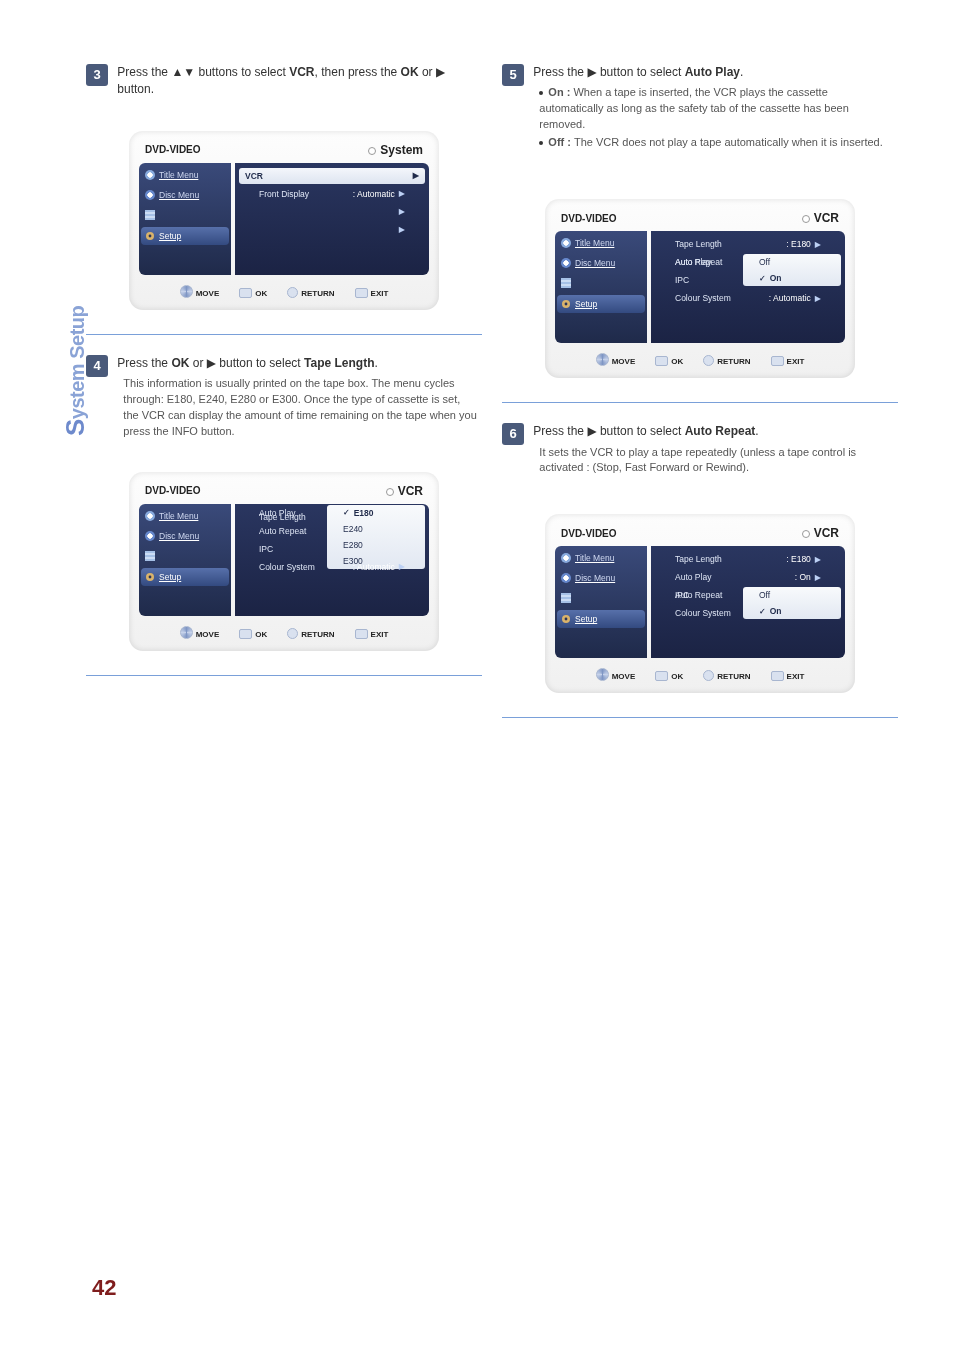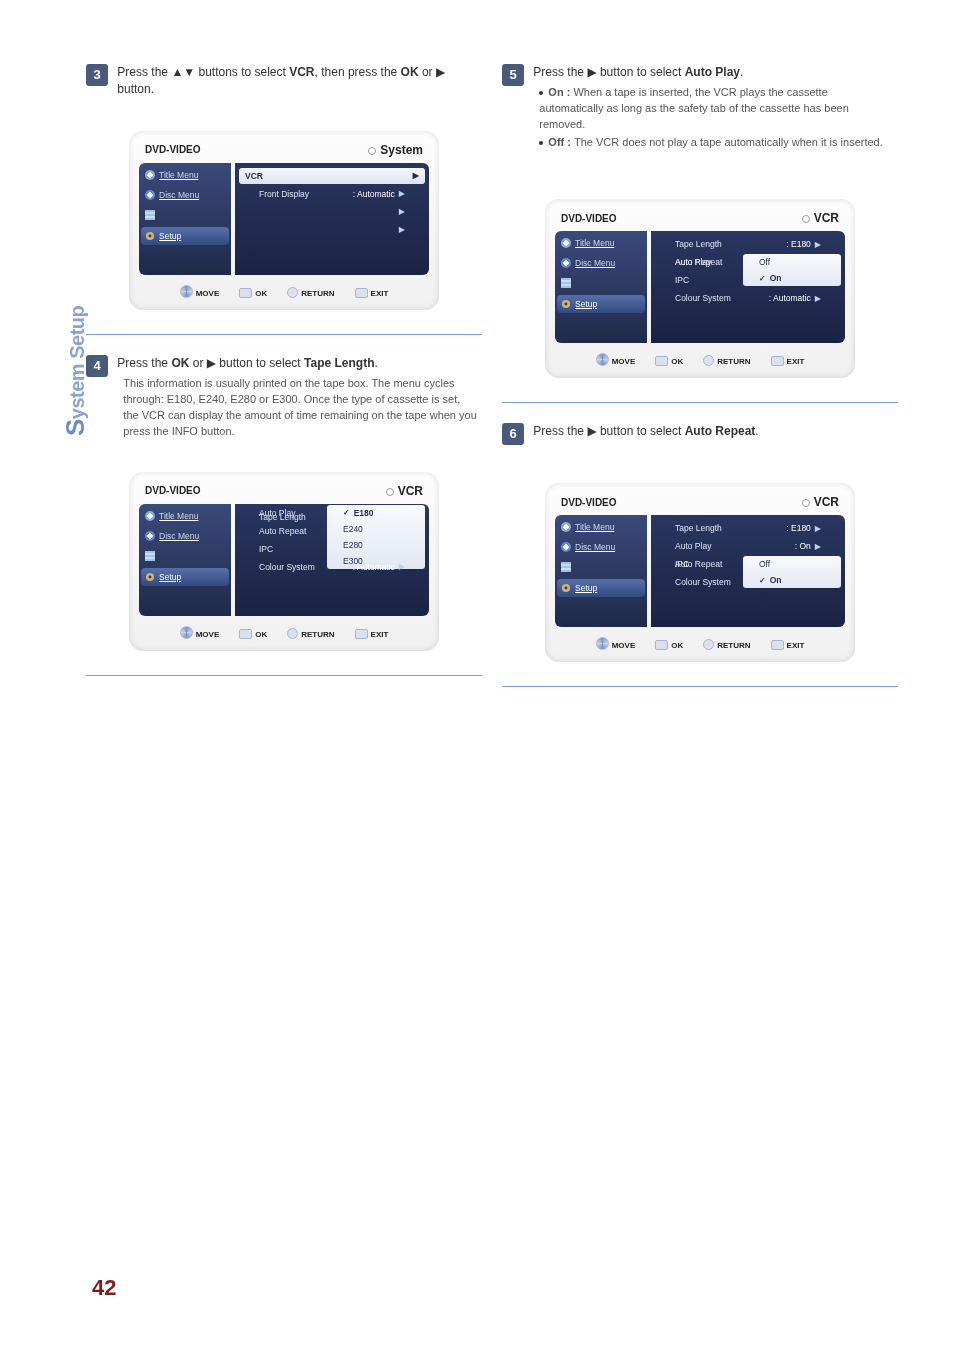--- a/index.html
+++ b/index.html
@@ -490,20 +490,21 @@
           </span>
       </div>
     </div>
 
     <hr class="thin">
 
     <div class="stepBlock">
       <span class="stepNum">6</span>
       <span class="stepText">
         <span>Press the </span><span>▶</span><span> button to select </span><b>Auto Repeat</b><span>.</span>
+        <div class="sub">It sets the VCR to play a tape repeatedly (unless a tape control is activated : (Stop, Fast Forward or Rewind).</div>
       </span>
     </div>
 
     <div class="osd" style="margin-top:20px;">
       <div class="osdHeader">
         <span>DVD-VIDEO</span>
         <span class="osdHeaderRight"><span class="dot"></span><b>VCR</b></span>
       </div>
       <div class="osdBody">
         <div class="osdLeftNav">

